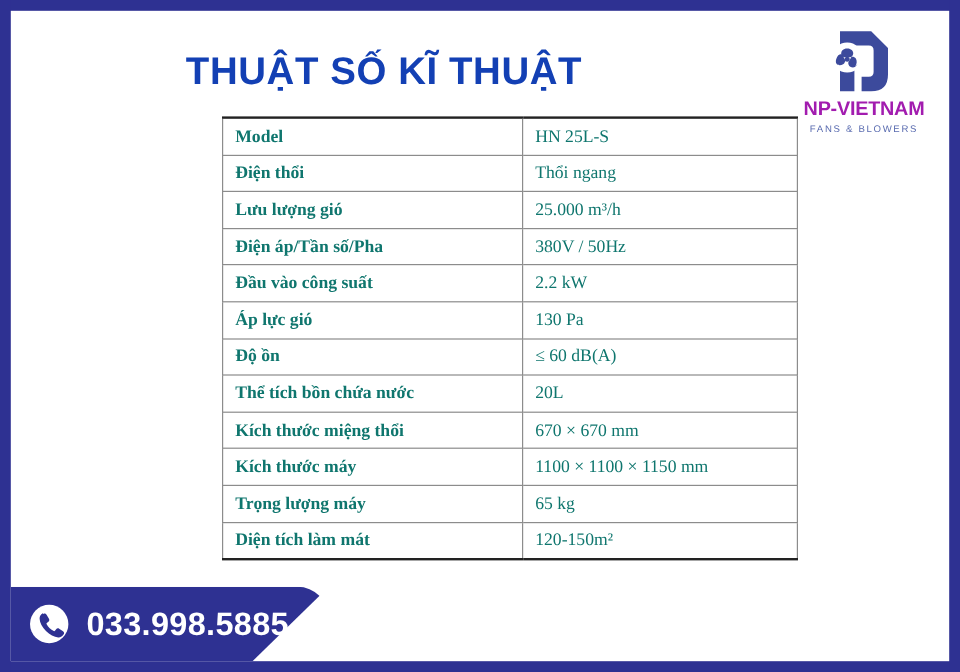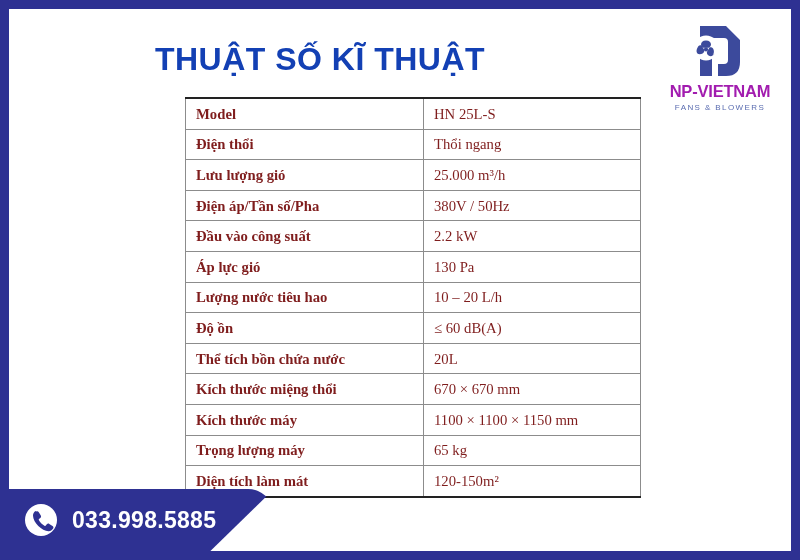--- a/index.html
+++ b/index.html
@@ -82,23 +82,23 @@
     left: 185px;
     top: 97px;
     width: 435px;
     border-collapse: collapse;
     font-family: "Liberation Serif", serif;
     table-layout: fixed;
   }
   #spec-table td {
     border: 1px solid #8c8c8c;
     height: 29.6px;
-    padding: 0 0 0 10px;
+    padding: 0 12px 0 10px;
     font-size: 14.7px;
-    color: #7f1d1d;
+    color: #0f766e;
     vertical-align: middle;
     line-height: 18px;
     white-space: nowrap;
     overflow: hidden;
   }
   #spec-table td.spec-label {
     width: 227px;
     font-weight: bold;
   }
   #spec-table td.spec-value {
@@ -135,21 +135,21 @@
     width: 36px;
     height: 36px;
     flex: 0 0 36px;
     display: block;
   }
   #phone-number {
     margin-left: 13px;
     color: #ffffff;
     font-family: "Liberation Sans", sans-serif;
     font-weight: bold;
-    font-size: 23px;
+    font-size: 27px;
     letter-spacing: 0.3px;
     line-height: 27px;
     white-space: nowrap;
   }
 </style>
 </head>
 <body>
 
 <div id="page">
 
@@ -198,24 +198,20 @@
       </tr>
       <tr>
         <td class="spec-label">Đầu vào công suất</td>
         <td class="spec-value">2.2 kW</td>
       </tr>
       <tr>
         <td class="spec-label">Áp lực gió</td>
         <td class="spec-value">130 Pa</td>
       </tr>
       <tr>
-        <td class="spec-label">Lượng nước tiêu hao</td>
-        <td class="spec-value">10 – 20 L/h</td>
-      </tr>
-      <tr>
         <td class="spec-label">Độ ồn</td>
         <td class="spec-value">≤ 60 dB(A)</td>
       </tr>
       <tr>
         <td class="spec-label">Thể tích bồn chứa nước</td>
         <td class="spec-value">20L</td>
       </tr>
       <tr>
         <td class="spec-label">Kích thước miệng thổi</td>
         <td class="spec-value">670 × 670 mm</td>

